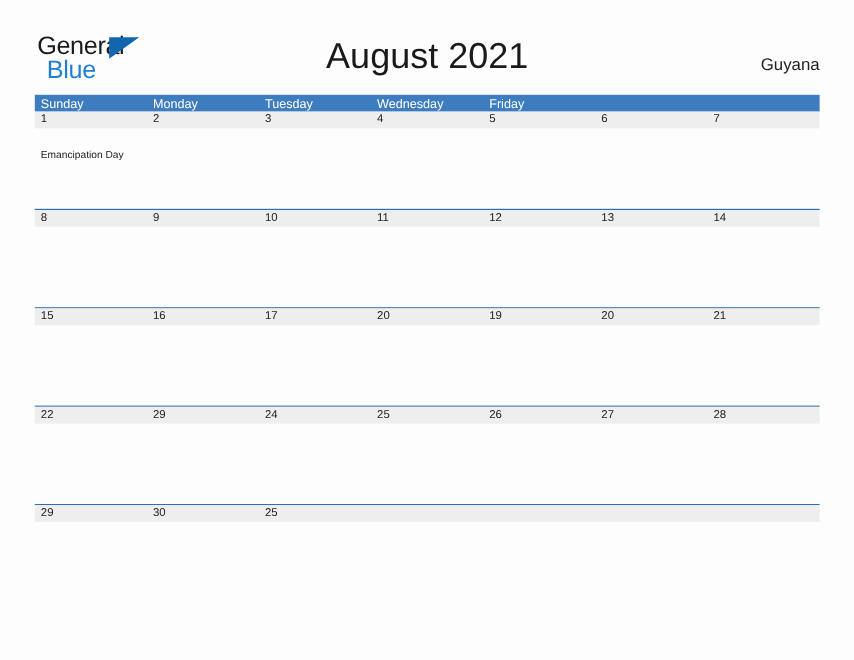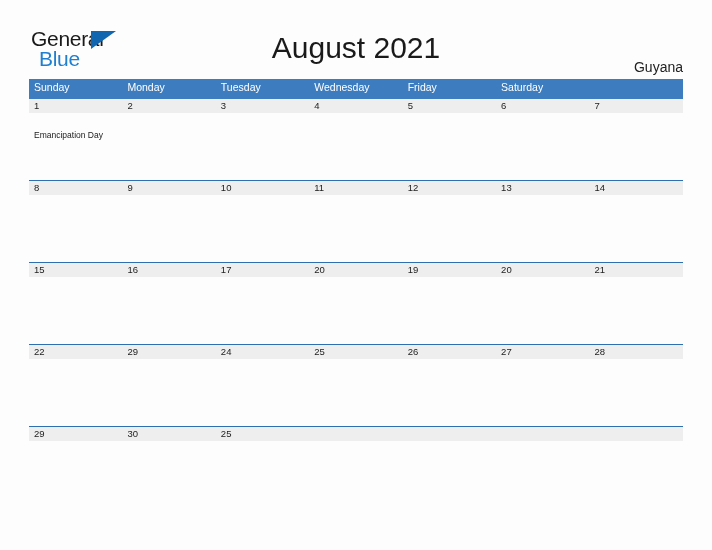--- a/index.html
+++ b/index.html
@@ -77,38 +77,38 @@
     text-align: center;
     font-size: 30px;
     color: #1a1a1a;
     font-family: "Liberation Sans", sans-serif;
     letter-spacing: 0px;
   }
 
   .country {
     position: absolute;
     right: 29px;
-    top: 59px;
+    top: 45px;
     font-size: 14px;
     color: #222222;
     font-family: "Liberation Sans", sans-serif;
   }
 
   
   .cal {
     position: absolute;
     left: 29px;
     top: 79px;
     width: 654px;
   }
 
   .weekday-row {
     display: flex;
     width: 654px;
-    height: 20px;
+    height: 14px;
     background: #3d7dbf;
   }
   .weekday-cell {
     width: 93.42857px;
     height: 17px;
     color: #ffffff;
     font-size: 10.5px;
     line-height: 17px;
     padding-left: 5px;
     box-sizing: border-box;
@@ -188,21 +188,20 @@
   </div>
 
   <div class="cal">
 
     <div class="weekday-row">
       <div class="weekday-cell">Sunday</div>
       <div class="weekday-cell">Monday</div>
       <div class="weekday-cell">Tuesday</div>
       <div class="weekday-cell">Wednesday</div>
       <div class="weekday-cell">Friday</div>
-      <div class="weekday-cell">Saturday</div>
     </div>
 
     <div class="week-row">
       <div class="daynum-band">
         <div class="daynum-cell">1</div>
         <div class="daynum-cell">2</div>
         <div class="daynum-cell">3</div>
         <div class="daynum-cell">4</div>
         <div class="daynum-cell">5</div>
         <div class="daynum-cell">6</div>

